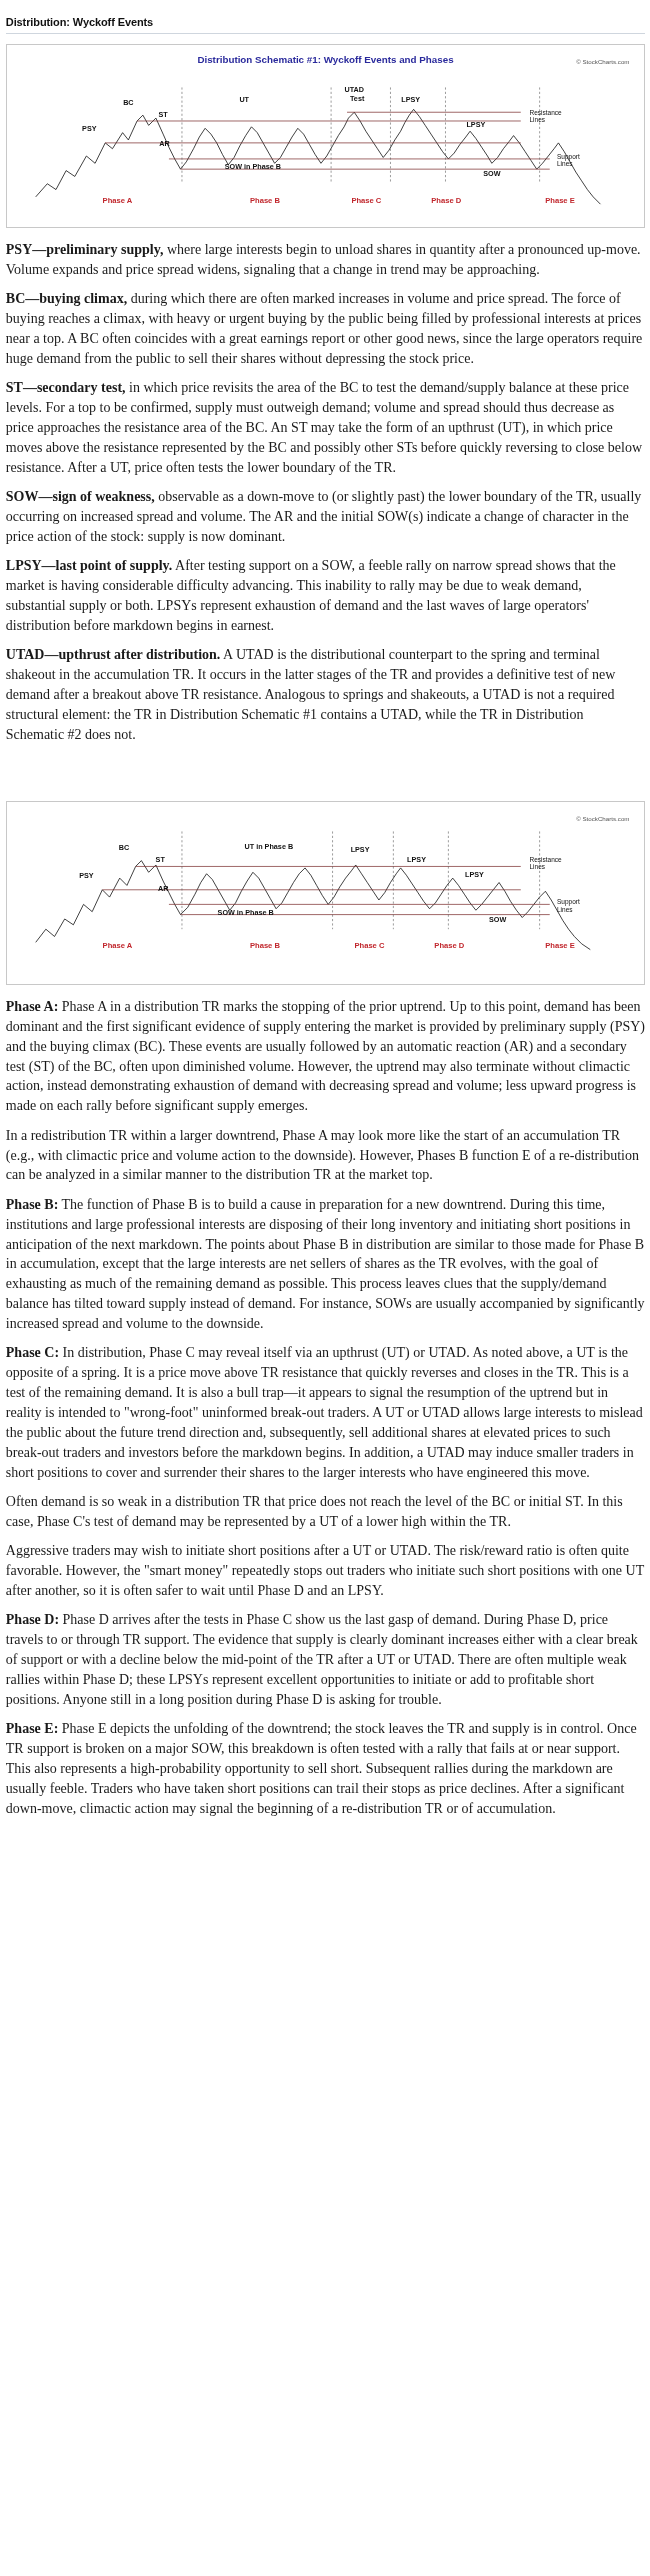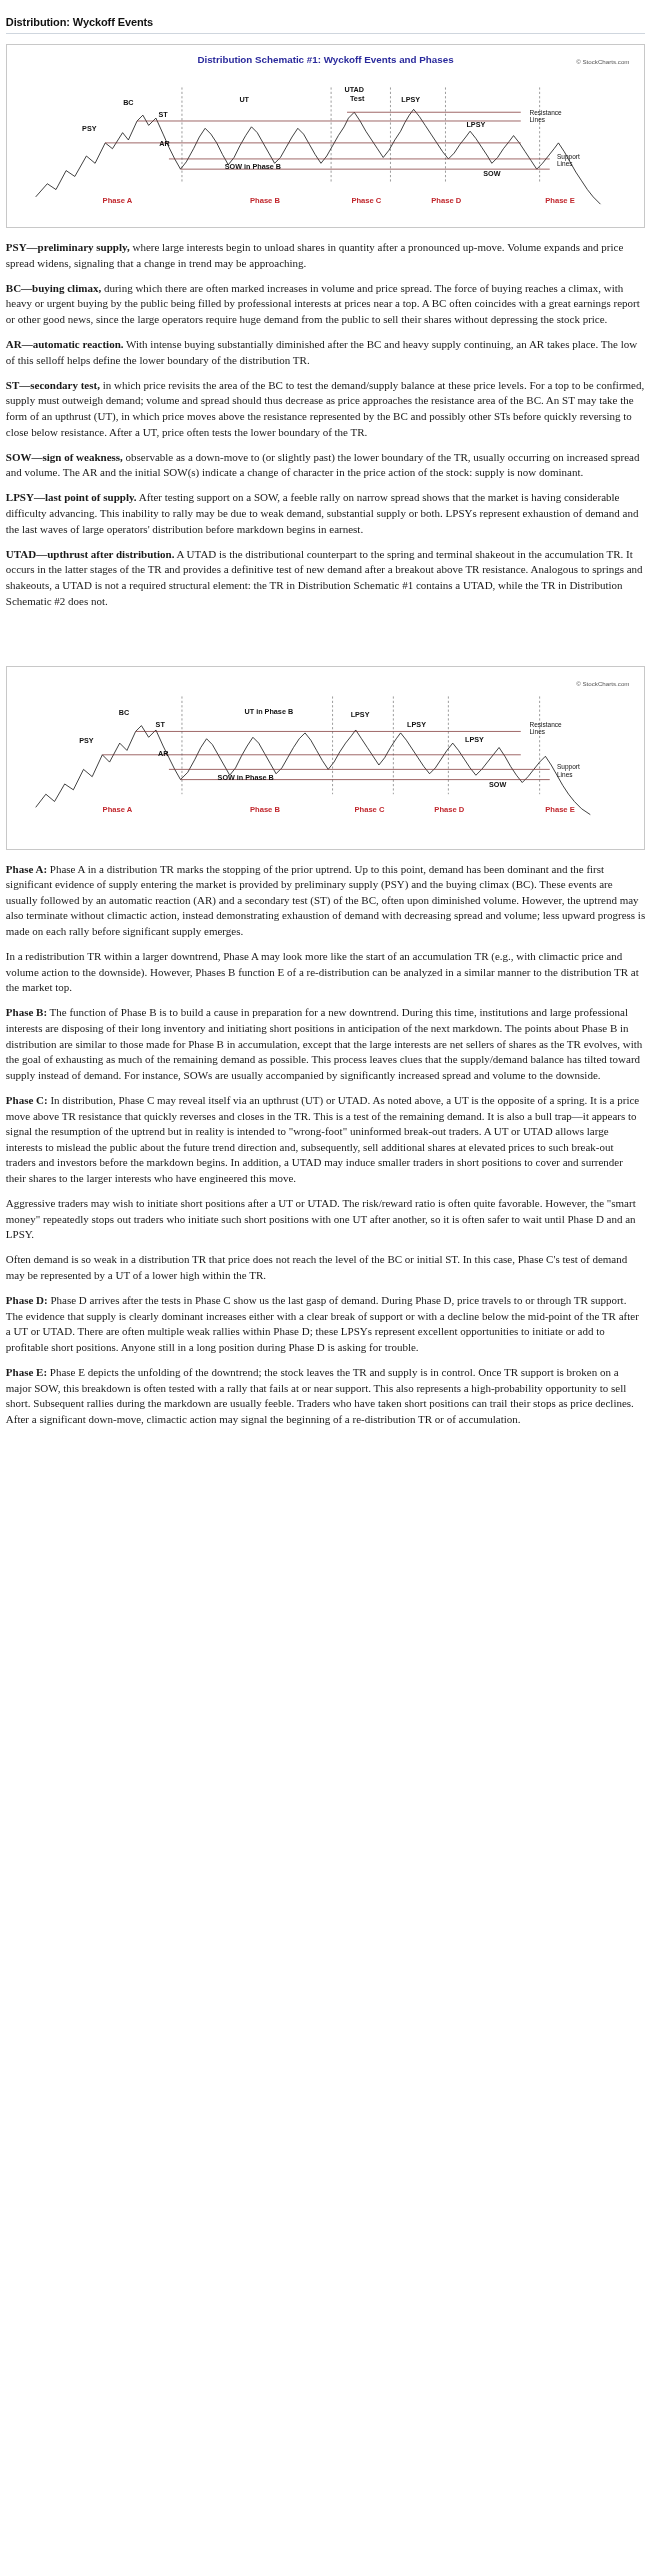--- a/index.html
+++ b/index.html
@@ -75,21 +75,21 @@
   .phase-label {
     position: absolute;
     font-family: "Liberation Sans", sans-serif;
     font-size: 7.6px;
     font-weight: bold;
     color: #c1272d;
     transform: translateX(-50%);
     white-space: nowrap;
   }
   p.body {
-    font-size: 11px;
+    font-size: 14px;
     line-height: 1.42;
     margin: 0 0 9.5px 0;
     text-align: left;
   }
   p.body b { font-weight: bold; }
   .term { font-weight: bold; }
   .spacer-lg { height: 22px; }
 </style>
 </head>
 <body>
@@ -143,21 +143,20 @@
           <span class="phase-label" style="left:56%;">Phase C</span>
           <span class="phase-label" style="left:69%;">Phase D</span>
           <span class="phase-label" style="left:87.5%;">Phase E</span>
         </div>
       </div>
     </div>
   </div>
 
   <p class="body"><b class="term">PSY—preliminary supply,</b><span> where large interests begin to unload shares in quantity after a pronounced up-move. Volume expands and price spread widens, signaling that a change in trend may be approaching.</span></p>
   <p class="body"><b class="term">BC—buying climax,</b><span> during which there are often marked increases in volume and price spread. The force of buying reaches a climax, with heavy or urgent buying by the public being filled by professional interests at prices near a top. A BC often coincides with a great earnings report or other good news, since the large operators require huge demand from the public to sell their shares without depressing the stock price.</span></p>
-  <p class="body"><b class="term">AR—automatic reaction.</b><span> With intense buying substantially diminished after the BC and heavy supply continuing, an AR takes place. The low of this selloff helps define the lower boundary of the distribution TR.</span></p>
   <p class="body"><b class="term">ST—secondary test,</b><span> in which price revisits the area of the BC to test the demand/supply balance at these price levels. For a top to be confirmed, supply must outweigh demand; volume and spread should thus decrease as price approaches the resistance area of the BC. An ST may take the form of an upthrust (UT), in which price moves above the resistance represented by the BC and possibly other STs before quickly reversing to close below resistance. After a UT, price often tests the lower boundary of the TR.</span></p>
   <p class="body"><b class="term">SOW—sign of weakness,</b><span> observable as a down-move to (or slightly past) the lower boundary of the TR, usually occurring on increased spread and volume. The AR and the initial SOW(s) indicate a change of character in the price action of the stock: supply is now dominant.</span></p>
   <p class="body"><b class="term">LPSY—last point of supply.</b><span> After testing support on a SOW, a feeble rally on narrow spread shows that the market is having considerable difficulty advancing. This inability to rally may be due to weak demand, substantial supply or both. LPSYs represent exhaustion of demand and the last waves of large operators' distribution before markdown begins in earnest.</span></p>
   <p class="body"><b class="term">UTAD—upthrust after distribution.</b><span> A UTAD is the distributional counterpart to the spring and terminal shakeout in the accumulation TR. It occurs in the latter stages of the TR and provides a definitive test of new demand after a breakout above TR resistance. Analogous to springs and shakeouts, a UTAD is not a required structural element: the TR in Distribution Schematic #1 contains a UTAD, while the TR in Distribution Schematic #2 does not.</span></p>
 
   <div class="spacer-lg"></div>
 
 
   <div class="chart-box" style="margin-top:25px;">
     <div class="chart-inner">
@@ -201,19 +200,19 @@
           <span class="phase-label" style="left:87.5%;">Phase E</span>
         </div>
       </div>
     </div>
   </div>
 
   <p class="body"><b class="term">Phase A:</b><span> Phase A in a distribution TR marks the stopping of the prior uptrend. Up to this point, demand has been dominant and the first significant evidence of supply entering the market is provided by preliminary supply (PSY) and the buying climax (BC). These events are usually followed by an automatic reaction (AR) and a secondary test (ST) of the BC, often upon diminished volume. However, the uptrend may also terminate without climactic action, instead demonstrating exhaustion of demand with decreasing spread and volume; less upward progress is made on each rally before significant supply emerges.</span></p>
   <p class="body"><span>In a redistribution TR within a larger downtrend, Phase A may look more like the start of an accumulation TR (e.g., with climactic price and volume action to the downside). However, Phases B function E of a re-distribution can be analyzed in a similar manner to the distribution TR at the market top.</span></p>
   <p class="body"><b class="term">Phase B:</b><span> The function of Phase B is to build a cause in preparation for a new downtrend. During this time, institutions and large professional interests are disposing of their long inventory and initiating short positions in anticipation of the next markdown. The points about Phase B in distribution are similar to those made for Phase B in accumulation, except that the large interests are net sellers of shares as the TR evolves, with the goal of exhausting as much of the remaining demand as possible. This process leaves clues that the supply/demand balance has tilted toward supply instead of demand. For instance, SOWs are usually accompanied by significantly increased spread and volume to the downside.</span></p>
   <p class="body"><b class="term">Phase C:</b><span> In distribution, Phase C may reveal itself via an upthrust (UT) or UTAD. As noted above, a UT is the opposite of a spring. It is a price move above TR resistance that quickly reverses and closes in the TR. This is a test of the remaining demand. It is also a bull trap—it appears to signal the resumption of the uptrend but in reality is intended to "wrong-foot" uninformed break-out traders. A UT or UTAD allows large interests to mislead the public about the future trend direction and, subsequently, sell additional shares at elevated prices to such break-out traders and investors before the markdown begins. In addition, a UTAD may induce smaller traders in short positions to cover and surrender their shares to the larger interests who have engineered this move.</span></p>
+  <p class="body"><span>Often demand is so weak in a distribution TR that price does not reach the level of the BC or initial ST. In this case, Phase C's test of demand may be represented by a UT of a lower high within the TR.</span></p>
   <p class="body"><span>Aggressive traders may wish to initiate short positions after a UT or UTAD. The risk/reward ratio is often quite favorable. However, the "smart money" repeatedly stops out traders who initiate such short positions with one UT after another, so it is often safer to wait until Phase D and an LPSY.</span></p>
-  <p class="body"><span>Often demand is so weak in a distribution TR that price does not reach the level of the BC or initial ST. In this case, Phase C's test of demand may be represented by a UT of a lower high within the TR.</span></p>
   <p class="body"><b class="term">Phase D:</b><span> Phase D arrives after the tests in Phase C show us the last gasp of demand. During Phase D, price travels to or through TR support. The evidence that supply is clearly dominant increases either with a clear break of support or with a decline below the mid-point of the TR after a UT or UTAD. There are often multiple weak rallies within Phase D; these LPSYs represent excellent opportunities to initiate or add to profitable short positions. Anyone still in a long position during Phase D is asking for trouble.</span></p>
   <p class="body"><b class="term">Phase E:</b><span> Phase E depicts the unfolding of the downtrend; the stock leaves the TR and supply is in control. Once TR support is broken on a major SOW, this breakdown is often tested with a rally that fails at or near support. This also represents a high-probability opportunity to sell short. Subsequent rallies during the markdown are usually feeble. Traders who have taken short positions can trail their stops as price declines. After a significant down-move, climactic action may signal the beginning of a re-distribution TR or of accumulation.</span></p>
 
 </div>
 
 
 </body></html>

